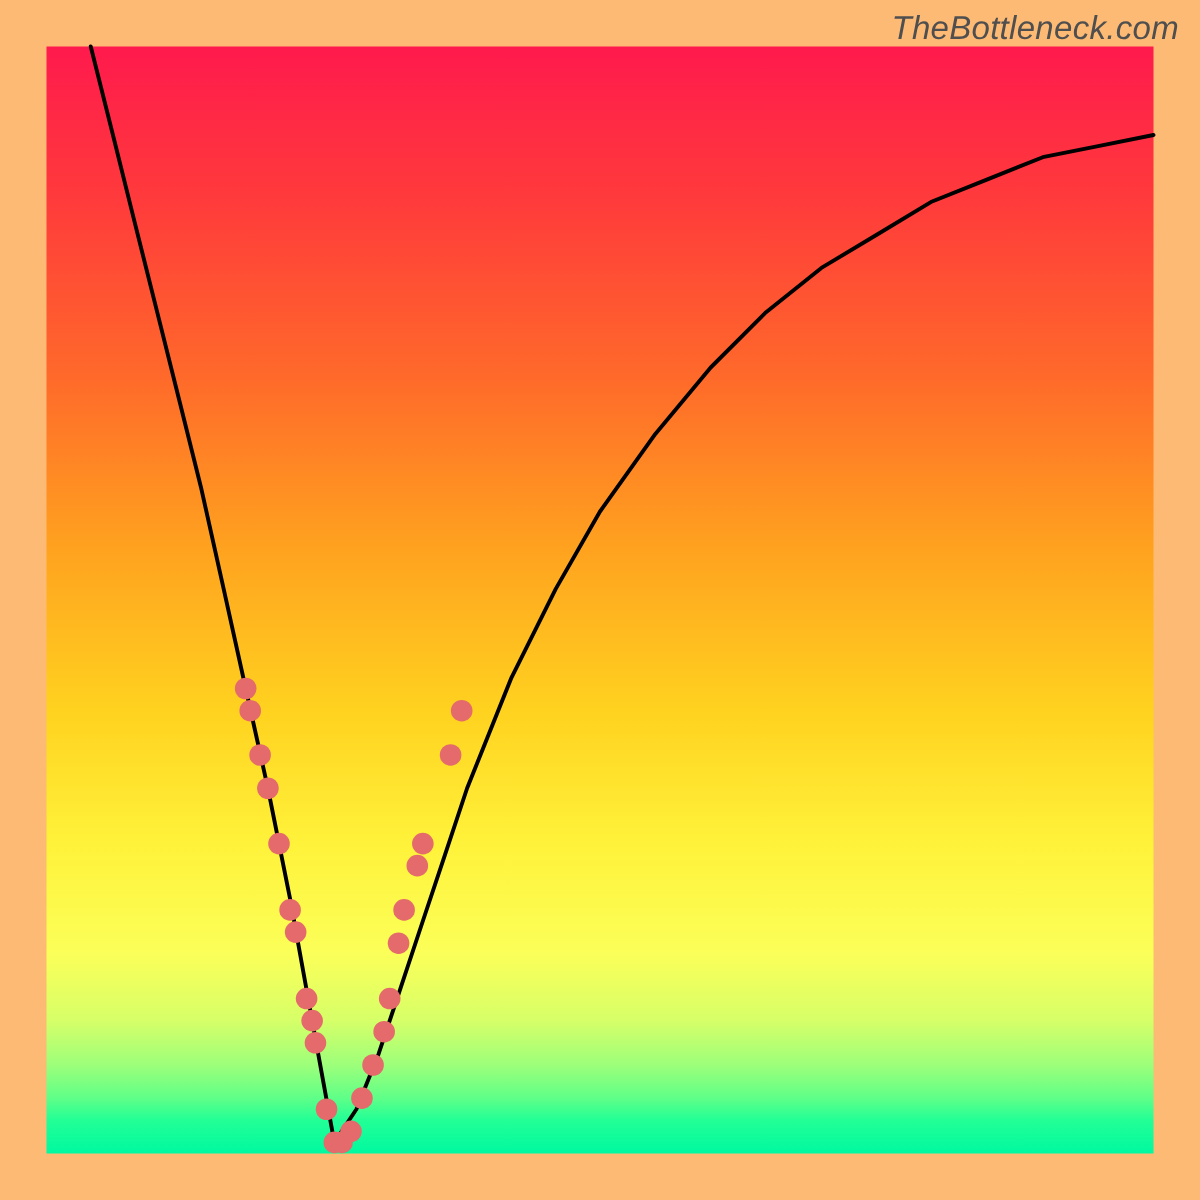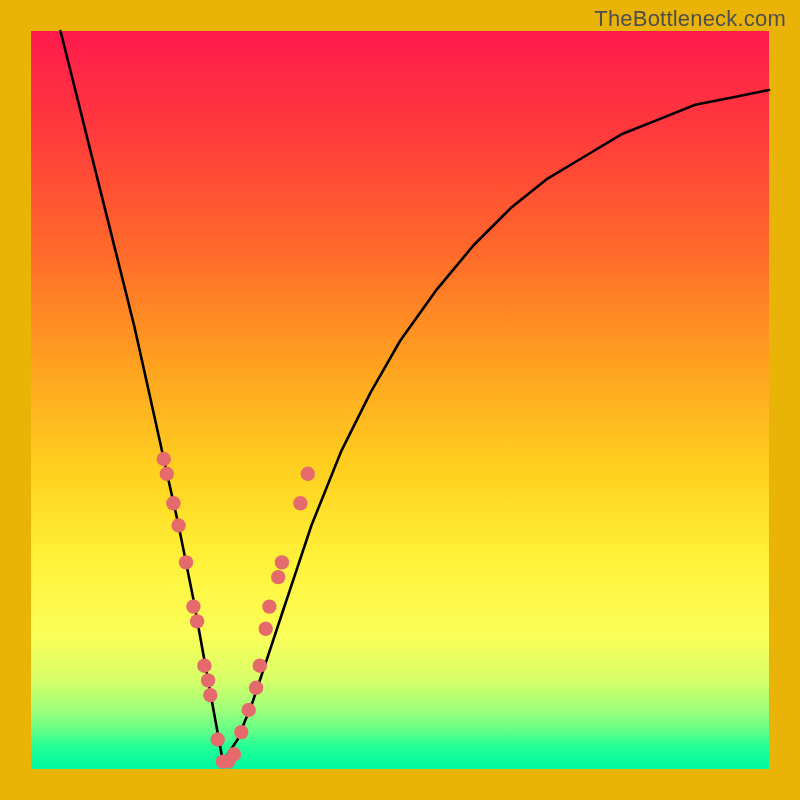--- a/index.html
+++ b/index.html
@@ -8,21 +8,22 @@
     width: 800px;
     height: 800px;
     background: #000;
     font-family: Arial, Helvetica, sans-serif;
     overflow: hidden;
   }
   .frame {
     position: relative;
     width: 800px;
     height: 800px;
-    background: #eab308;
+    background: #fdba74;
+    font-style: italic;
   }
   .watermark {
     position: absolute;
     top: 6px;
     right: 14px;
     color: #4f4f4f;
     font-size: 22px;
     letter-spacing: 0.2px;
     font-weight: 500;
     z-index: 5;

